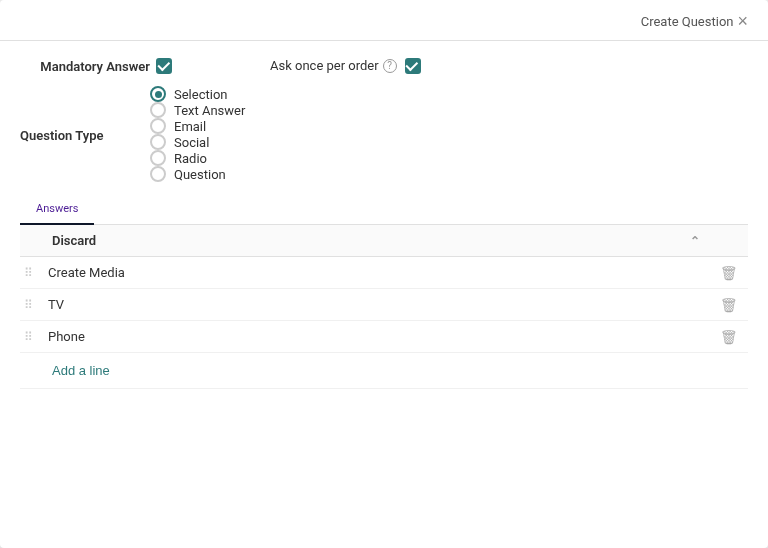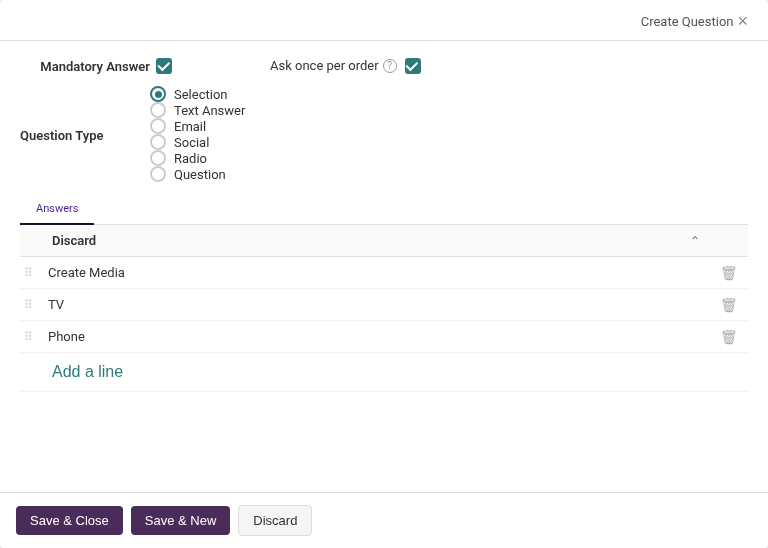--- a/index.html
+++ b/index.html
@@ -202,21 +202,21 @@
       cursor: pointer;
       color: #aaa;
       font-size: 14px;
       padding: 6px 8px;
     }
     .add-line-btn {
       background: none;
       border: none;
       cursor: pointer;
       color: #2d7a7a;
-      font-size: 16px;
+      font-size: 13px;
       padding: 10px 8px;
       text-align: right;
     }
     .chevron-cell {
       width: 30px;
       text-align: right;
       padding-right: 8px;
     }
     .chevron-icon {
       color: #999;
@@ -360,19 +360,14 @@
           <td></td>
           <td colspan="3">
             <button class="add-line-btn">Add a line</button>
           </td>
         </tr>
       </tbody>
     </table>
 
   </div>
 
-  <div class="dialog-footer">
-    <button class="btn-primary">Save &amp; Close</button>
-    <button class="btn-primary">Save &amp; New</button>
-    <button class="btn-secondary">Discard</button>
-  </div>
 
 </div>
 
 </body></html>

